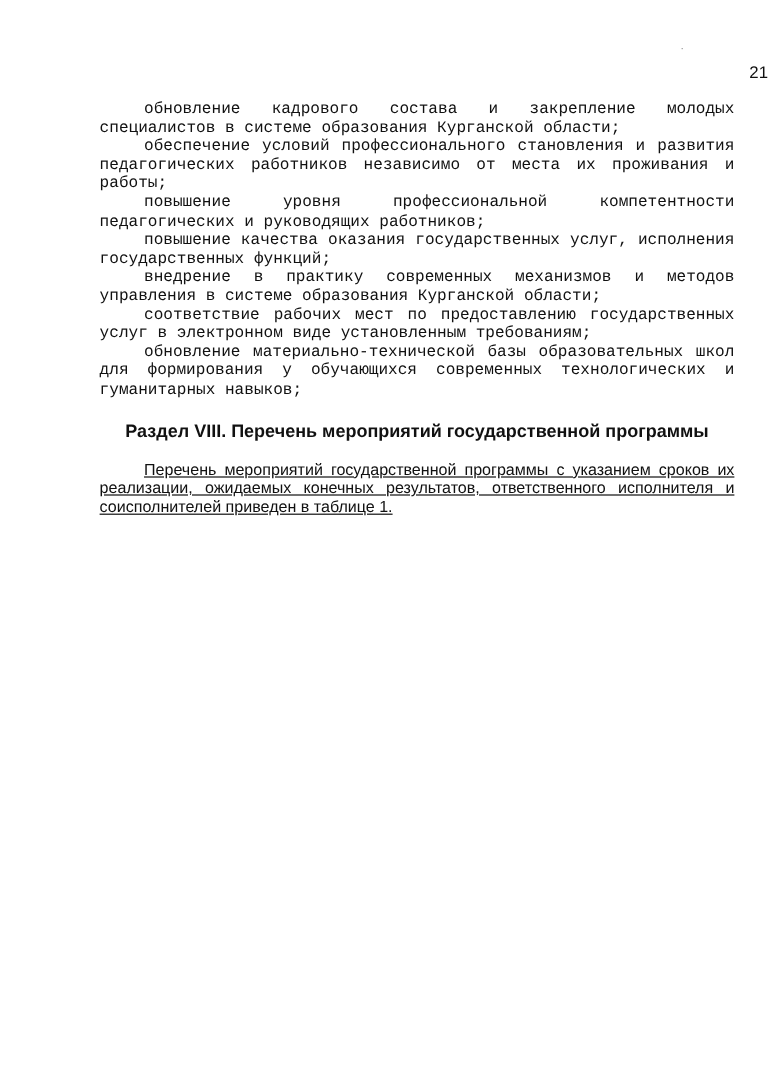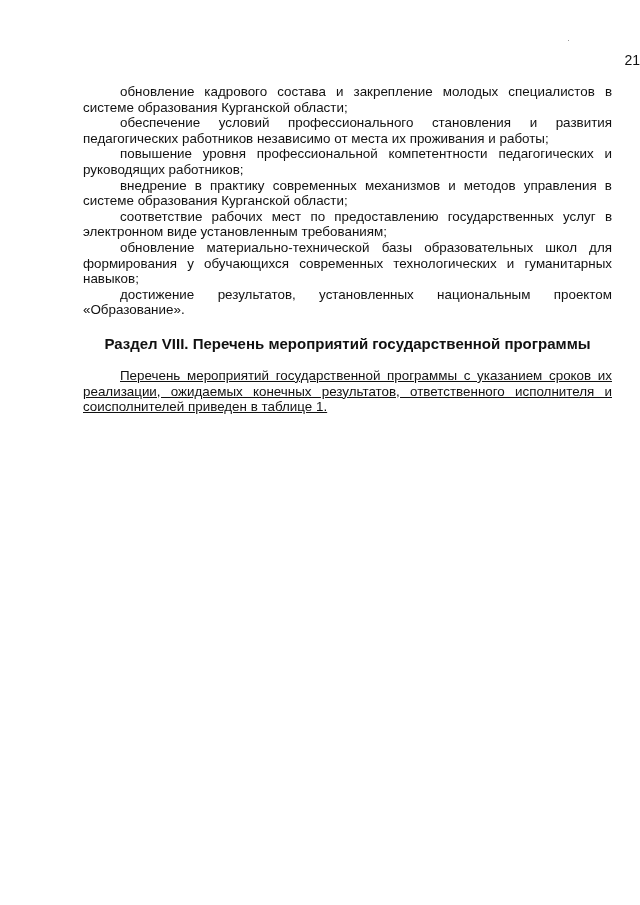--- a/index.html
+++ b/index.html
@@ -38,20 +38,21 @@
       top: 84px;
       width: 529px;
       font-size: 13.4px;
       line-height: 15.6px;
     }
     .para {
       margin: 0;
       text-align: justify;
       text-indent: 37px;
       text-align-last: left;
+      font-family: Liberation Mono, monospace;
     }
     .heading {
       margin: 18px 0 0 0;
       text-align: center;
       font-weight: bold;
       font-size: 15px;
       line-height: 16px;
     }
     .body-para {
       margin: 16px 0 0 0;
@@ -64,21 +65,21 @@
 </head>
 <body>
 
 <div class="page-number">21</div>
 <div class="speck"></div>
 
 <div class="content">
   <p class="para">обновление кадрового состава и закрепление молодых специалистов в системе образования Курганской области;</p>
   <p class="para">обеспечение условий профессионального становления и развития педагогических работников независимо от места их проживания и работы;</p>
   <p class="para">повышение уровня профессиональной компетентности педагогических и руководящих работников;</p>
+  <p class="para">повышение качества оказания государственных услуг, исполнения государственных функций;</p>
   <p class="para">внедрение в практику современных механизмов и методов управления в системе образования Курганской области;</p>
   <p class="para">соответствие рабочих мест по предоставлению государственных услуг в электронном виде установленным требованиям;</p>
   <p class="para">обновление материально-технической базы образовательных школ для формирования у обучающихся современных технологических и гуманитарных навыков;</p>
-  <p class="para">достижение результатов, установленных национальным проектом «Образование».</p>
 
   <h2 class="heading">Раздел VIII. Перечень мероприятий государственной программы</h2>
 
   <p class="body-para">Перечень мероприятий государственной программы с указанием сроков их реализации, ожидаемых конечных результатов, ответственного исполнителя и соисполнителей приведен в таблице 1.</p>
 </div>
 
 </body></html>

